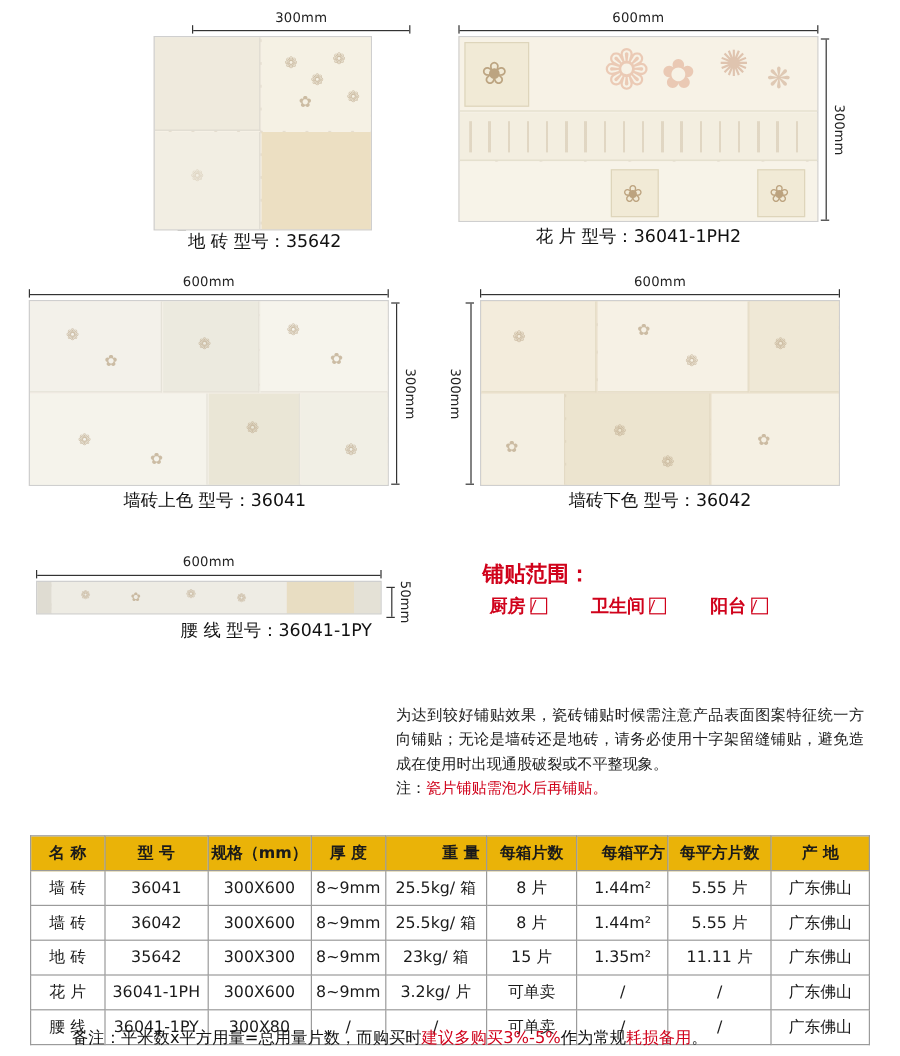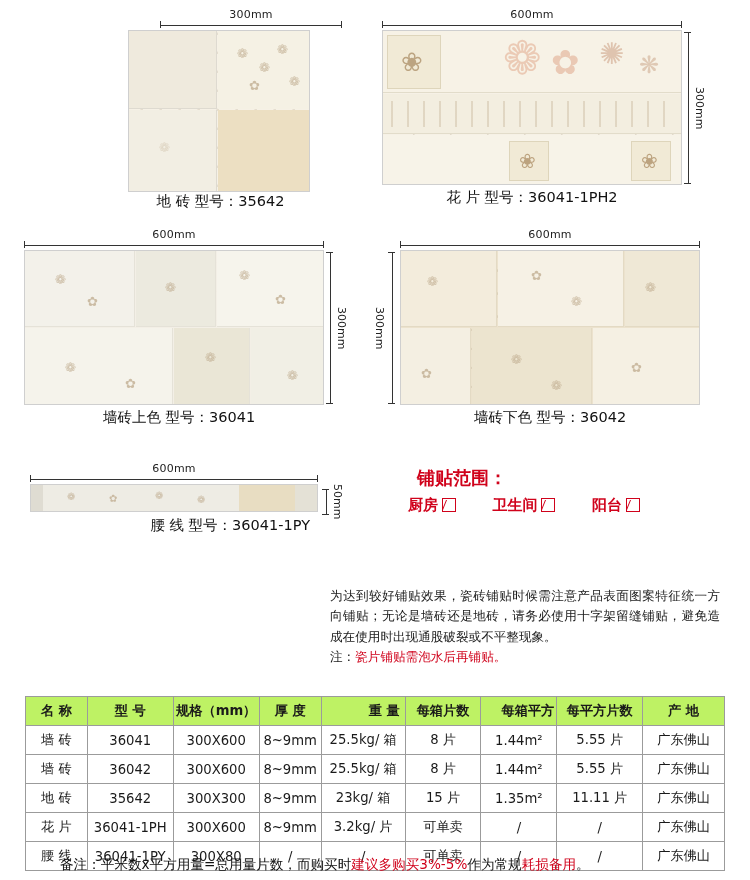--- a/index.html
+++ b/index.html
@@ -144,21 +144,21 @@
     font-size: 13.2px;
     width: 700px;
   }
   .maintable th, .maintable td {
     border: 1px solid #9b9b9b;
     padding: 5px 2px;
     text-align: center;
     white-space: nowrap;
     font-weight: normal;
   }
-  .maintable thead th { font-weight: bold; background: #bef264; }
+  .maintable thead th { font-weight: bold; background: #eab308; }
 
   .footnote {
     position:absolute;
     font-size: 13.6px;
     color:#111;
   }
   .footnote .hl { color:#d0021b; }
 </style>
 </head>
 <body>
@@ -298,21 +298,21 @@
       <div style="position:absolute;left:208px;top:0;width:56px;height:28px;background:#e8ddc2;"></div>
       <div style="position:absolute;left:264px;top:0;width:24px;height:28px;background:#e4e1d6;"></div>
       <div class="flower" style="left:36px;top:7px;font-size:10px;">❁</div>
       <div class="flower" style="left:78px;top:9px;font-size:10px;">✿</div>
       <div class="flower" style="left:124px;top:6px;font-size:10px;">❁</div>
       <div class="flower" style="left:166px;top:10px;font-size:10px;">❁</div>
     </div>
     <div class="caption" style="left:8px; top:54px; width:272px;text-align:right;">腰 线  型号：36041-1PY</div>
   </div>
 
-  <div class="scope-title" style="left:417px; top:466px;">铺贴范围：</div>
+  <div class="scope-title" style="left:402px; top:466px;">铺贴范围：</div>
   <div class="scope-row" style="left:408px; top:496px;">
     <span>
       <span>厨房</span><span class="chk"></span>
     </span>
     <span style="display:inline-block;width:26px;"></span>
     <span>
       <span>卫生间</span><span class="chk"></span>
     </span>
     <span style="display:inline-block;width:26px;"></span>
     <span>

